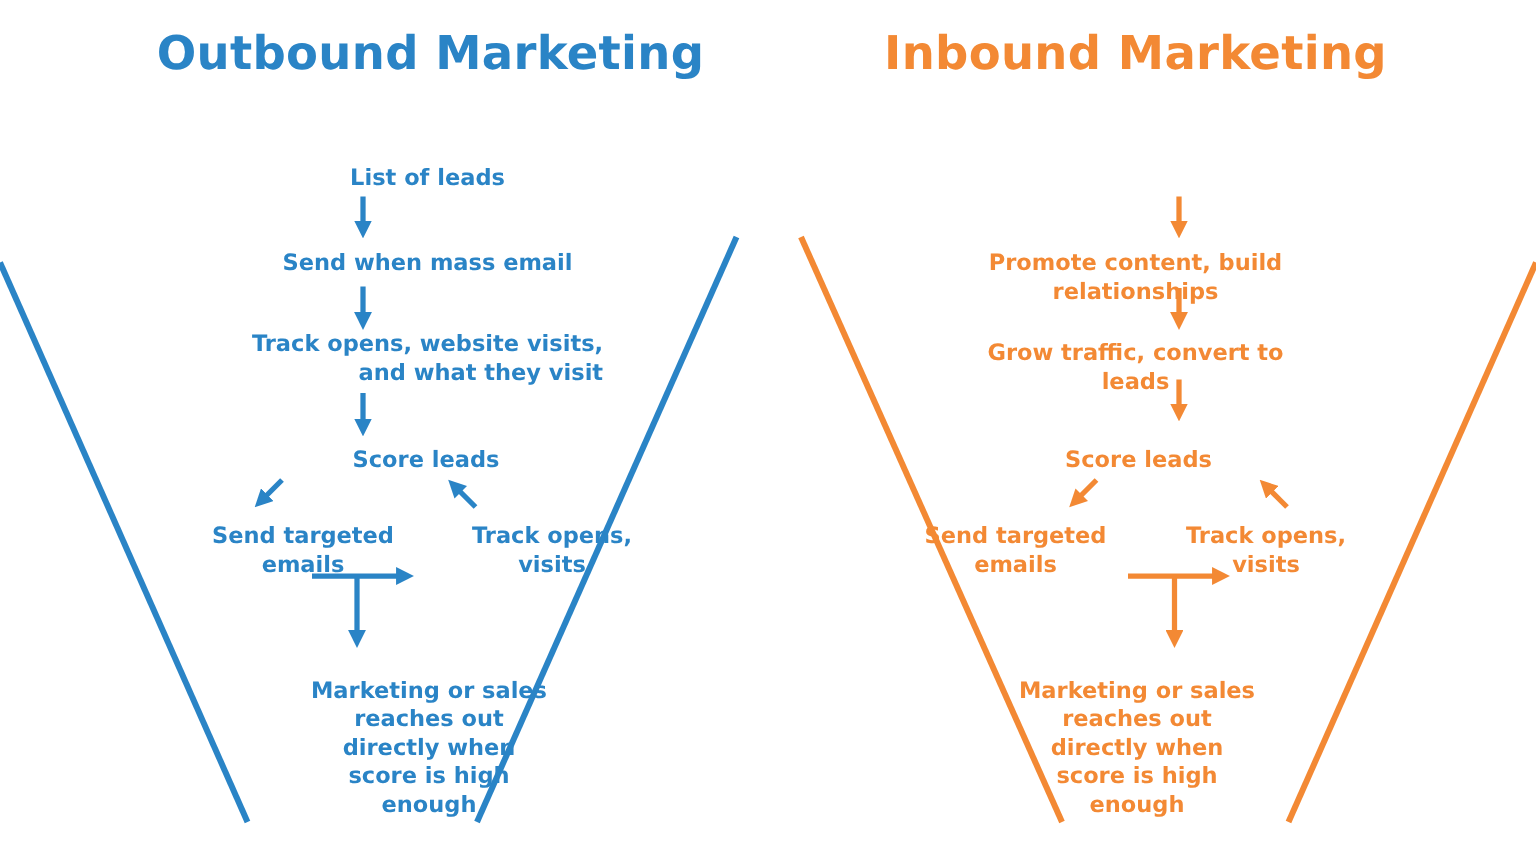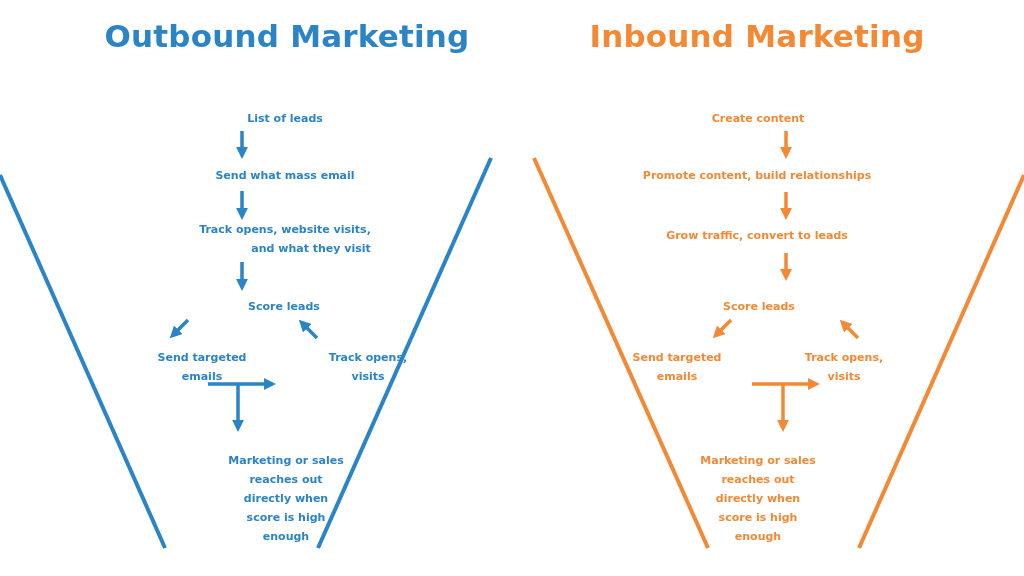--- a/index.html
+++ b/index.html
@@ -32,21 +32,21 @@
       font-family: "DejaVu Sans", sans-serif;
       font-size: 31px;
       font-weight: bold;
       letter-spacing: 0.2px;
       white-space: nowrap;
     }
     .step {
       position: absolute;
       text-align: center;
       font-family: "DejaVu Sans", sans-serif;
-      font-size: 11px;
+      font-size: 15px;
       font-weight: bold;
       line-height: 19px;
       white-space: pre-line;
       transform: translateX(-50%);
     }
     .blue { color: #2a84c6; }
     .orange { color: #f38934; }
 
     svg.lines {
       position: absolute;
@@ -98,39 +98,38 @@
     <line x1="858" y1="338" x2="844" y2="324" marker-end="url(#ao)"></line>
     <line x1="752" y1="384" x2="814" y2="384" marker-end="url(#ao)"></line>
     <line x1="783" y1="384" x2="783" y2="426" marker-end="url(#ao)"></line>
   </g>
 </svg>
 
 <section id="panel-outbound" class="panel">
   <div class="title blue" style="left:-12px;">Outbound Marketing</div>
 
   <div class="step blue" style="left:242px; top:109px;">List of leads</div>
-  <div class="step blue" style="left:242px; top:166px;">Send what mass email</div>
+  <div class="step blue" style="left:242px; top:166px;">Send when mass email</div>
   <div class="step blue" style="left:242px; top:220px;text-align:right;">Track opens, website visits,
 and what they visit</div>
   <div class="step blue" style="left:241px; top:297px;">Score leads</div>
   <div class="step blue" style="left:159px; top:348px;">Send targeted
 emails</div>
   <div class="step blue" style="left:325px; top:348px;">Track opens,
 visits</div>
   <div class="step blue" style="left:243px; top:451px;">Marketing or sales
 reaches out
 directly when
 score is high
 enough</div>
 </section>
 
 <section id="panel-inbound" class="panel">
   <div class="title orange" style="left:13px;">Inbound Marketing</div>
 
-  <div class="step orange" style="left:270px; top:109px;">Create content</div>
   <div class="step orange" style="left:269px; top:166px;">Promote content, build relationships</div>
   <div class="step orange" style="left:269px; top:226px;">Grow traffic, convert to leads</div>
   <div class="step orange" style="left:271px; top:297px;">Score leads</div>
   <div class="step orange" style="left:189px; top:348px;">Send targeted
 emails</div>
   <div class="step orange" style="left:356px; top:348px;">Track opens,
 visits</div>
   <div class="step orange" style="left:270px; top:451px;">Marketing or sales
 reaches out
 directly when

